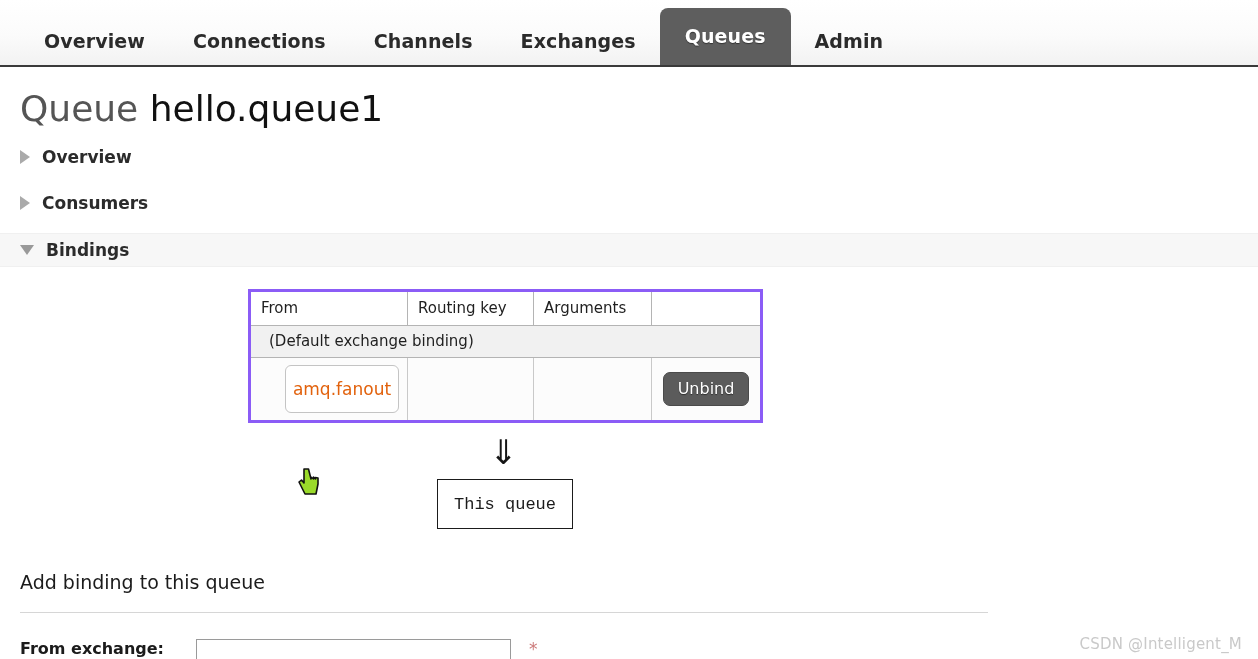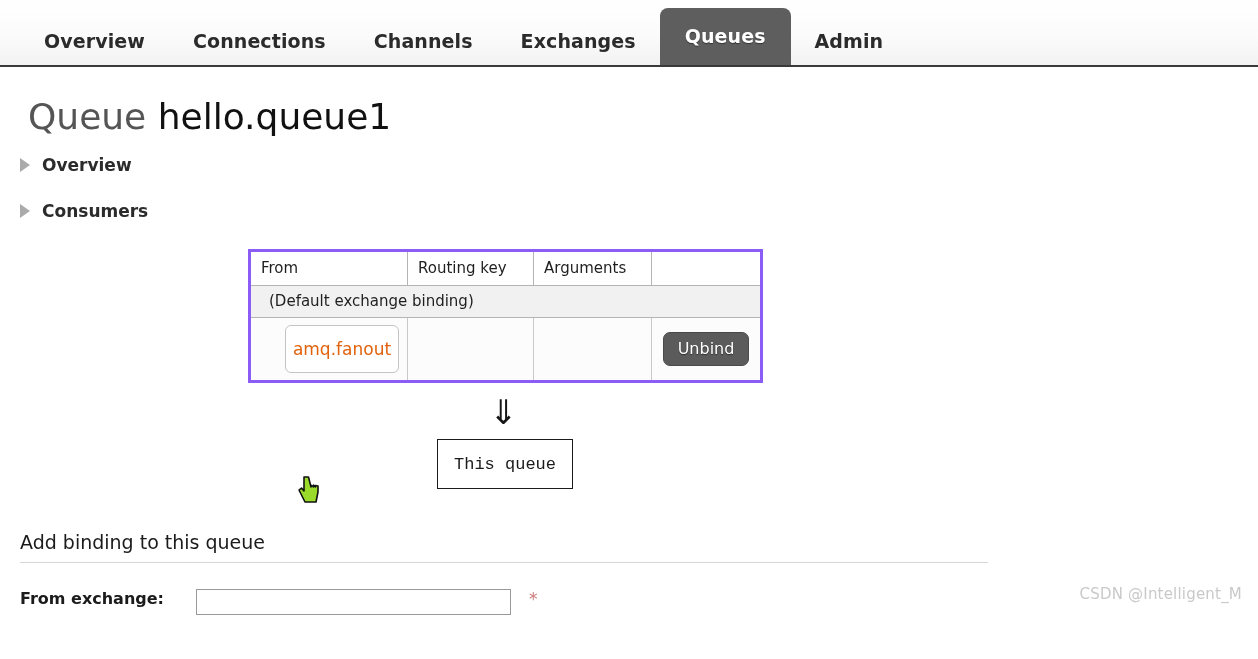--- a/index.html
+++ b/index.html
@@ -50,21 +50,21 @@
     height: 57px;
     line-height: 57px;
   }
 
   
   .page {
     position: relative;
     padding: 0;
   }
   .page-title {
-    margin: 8px;
+    margin: 0;
     padding: 24px 0 0 20px;
     font-size: 36px;
     font-weight: normal;
     line-height: 1.0;
     color: #1a1a1a;
   }
   .page-title .obj-type { color: #555555; font-weight: normal; }
   .page-title .obj-name { color: #111111; }
 
   
@@ -206,21 +206,21 @@
     font-family: Liberation Mono, monospace;
   }
 
   
   .add-binding {
     margin-top: 42px;
     padding-left: 20px;
   }
   .add-binding h2 {
     margin: 0;
-    padding: 0 0 9px 0;
+    padding: 0 0 19px 0;
     font-size: 19px;
     font-weight: normal;
     color: #1b1b1b;
     width: 968px;
     border-bottom: 1px solid #d6d6d6;
   }
   .form-row {
     display: flex;
     margin-top: 26px;
   }
@@ -308,20 +308,26 @@
     </div>
   </div>
 
   <div class="section">
     <div class="section-head">
       <span class="tri collapsed"></span>
       <span class="section-label">Consumers</span>
     </div>
   </div>
 
+  <div class="section expanded">
+    <div class="section-head">
+      <span class="tri open"></span>
+      <span class="section-label">Bindings</span>
+    </div>
+  </div>
 
   <div class="bindings-wrap">
     <table class="bindings">
       <thead>
         <tr>
           <th class="col-from">From</th>
           <th class="col-routing">Routing key</th>
           <th class="col-args">Arguments</th>
           <th class="col-actions last"></th>
         </tr>

